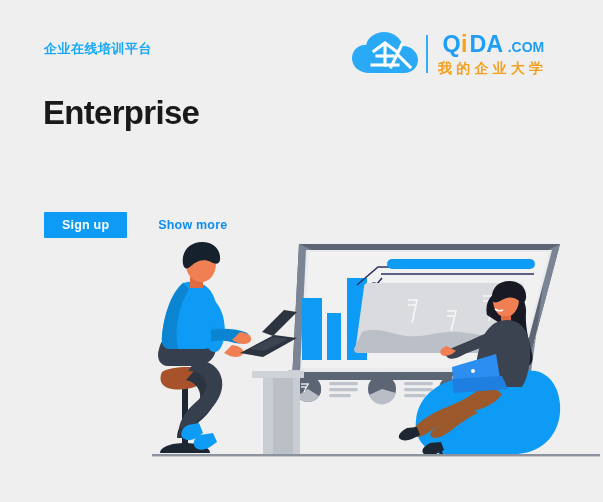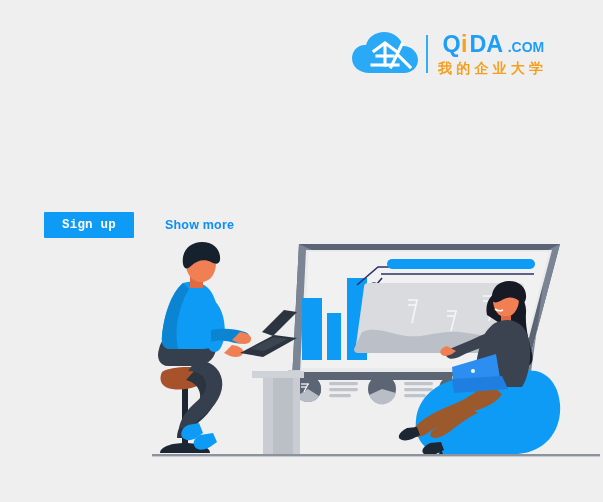--- a/index.html
+++ b/index.html
@@ -36,21 +36,21 @@
     letter-spacing: -0.7px;
   }
   #headline .ln { display:block; }
   #cta-row {
     position: absolute; left: 44px; top: 212px;
     display: flex; align-items: center;
   }
   #signup-btn {
     background: #0d9bf5; color: #ffffff;
     border: none; border-radius: 1px;
-    font-family: Liberation Mono, monospace;
+    font-family: Liberation Sans, sans-serif;
     font-size: 12.5px; font-weight: bold;
     padding: 0 18px; height: 26px;
     line-height: 26px;
     cursor: pointer;
     letter-spacing: 0.2px;
   }
   #showmore-link {
     margin-left: 31px;
     color: #0d8ef0; font-size: 12.5px; font-weight: bold;
     text-decoration: none; cursor: pointer;
@@ -222,22 +222,24 @@
       <path d="M183 264 c-2 -13 7 -22 19 -22 c12 0 19 8 18 18 c-1 5 -5 4 -9 2 c-6 -3 -14 -2 -20 4 c-4 4 -7 3 -8 -2 z" fill="#15222e"></path>
 
       <path d="M262 332 l22 -22 13 2 -24 24 z" fill="#2c3440"></path>
       <path d="M240 353 l34 -18 23 3 -34 19 z" fill="#2c3440"></path>
       <path d="M250 349 l24 -12 14 2 -24 12 z" fill="#3c4452"></path>
     </g>
 
     <rect x="152" y="454" width="448" height="2.4" fill="#8d939c"></rect>
   </svg>
 
+  <div id="eyebrow">企业在线培训平台</div>
 
   <h1 id="headline">
+    <span class="ln">Enterprise</span>
   </h1>
 
   <div id="cta-row">
     <button id="signup-btn">Sign up</button>
     <a id="showmore-link" href="#">Show more</a>
   </div>
 
   <div id="logo">
     <svg id="logo-cloud" viewBox="0 0 70 50">
       <path d="M20 44 C8 44 2 37 2 29 C2 21 9 15 16 16 C18 8 26 3 34 3 C43 3 51 9 53 17 C62 17 68 24 68 31 C68 38 62 44 54 44 Z" fill="#2aa9f6"></path>

